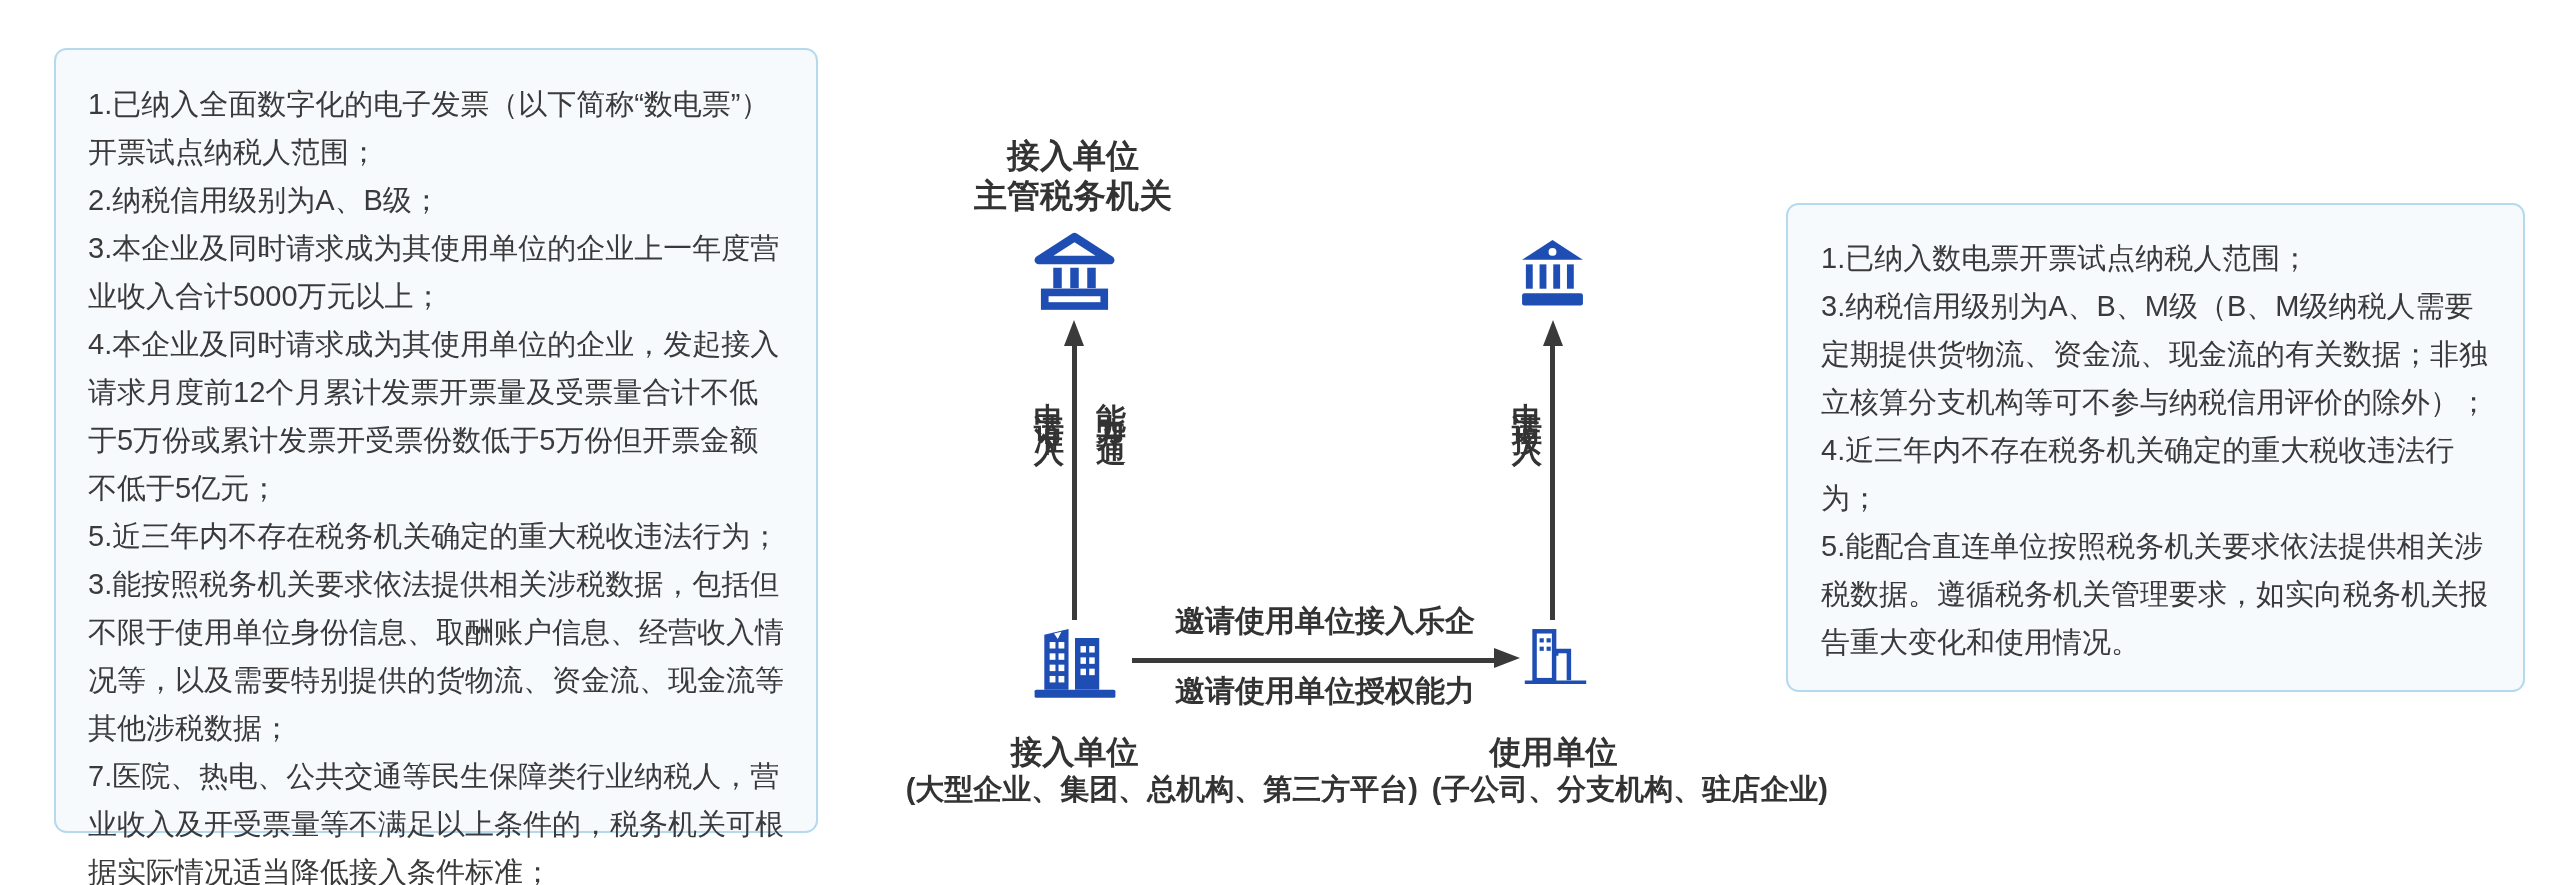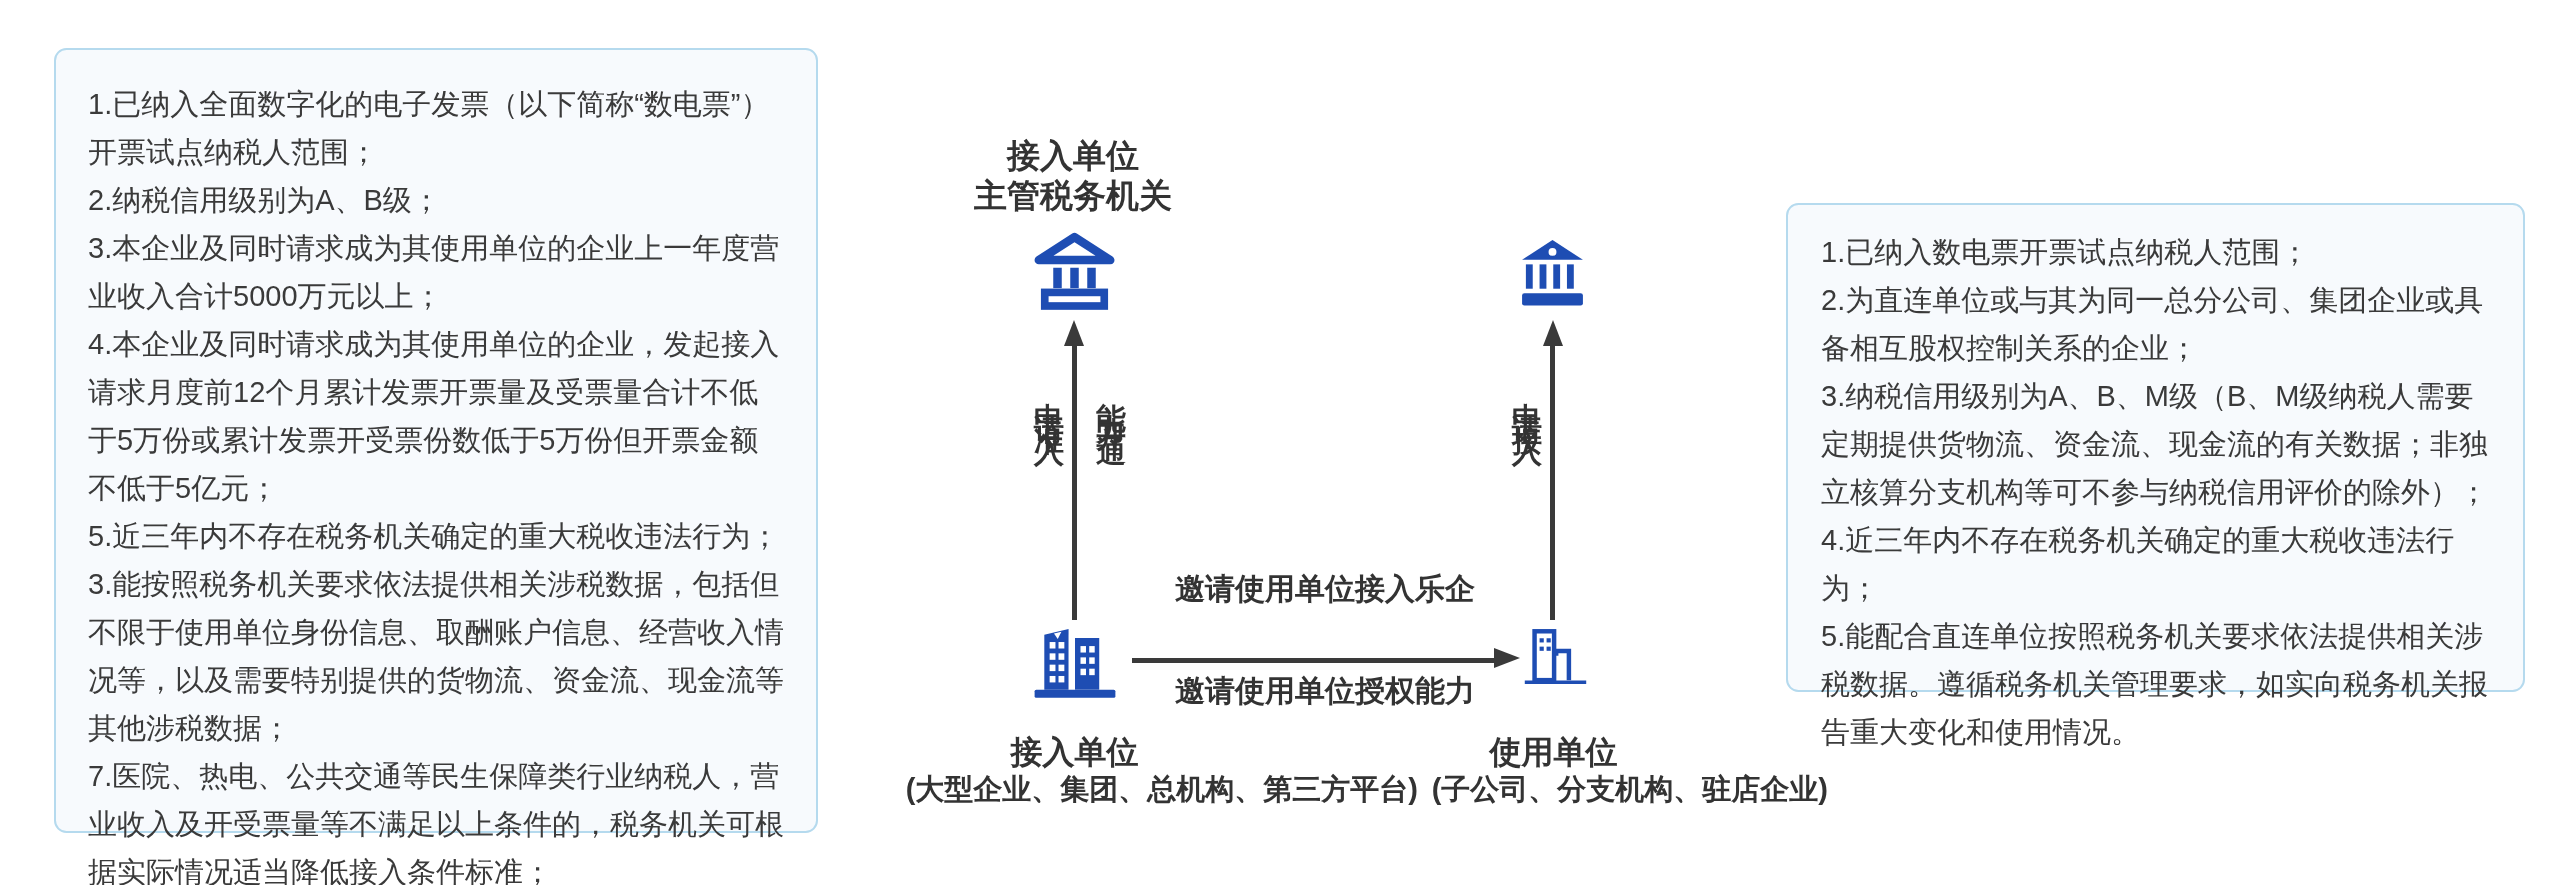--- a/index.html
+++ b/index.html
@@ -14,40 +14,40 @@
   .note-box {
     position:absolute; box-sizing:border-box;
     background:var(--panel-bg);
     border:2.7px solid var(--panel-border);
     border-radius:12.4px;
     color:#3a3a3a; font-size:29px; line-height:48px;
     overflow-wrap:break-word;
   }
   .note-box p { margin:0; }
   #left-box  { left:54px;  top:48px;  width:764px; height:785px; padding:30px 32px; }
-  #right-box { left:1786px; top:203px; width:739px; height:489px;  padding:23px 33px; }
+  #right-box { left:1786px; top:203px; width:739px; height:489px;  padding:29px 33px; }
 
   
   .dg-title {
     position:absolute; left:867px; top:136px; width:412px;
     text-align:center; font-size:33px; font-weight:700;
     line-height:40px; color:var(--text);
   }
   .v-label {
     position:absolute; writing-mode:vertical-rl; text-orientation:upright;
     font-size:30px; font-weight:700; letter-spacing:11px; color:var(--text);
   }
   #lbl-apply-access { left:1028px; top:378px; }
   #lbl-capability   { left:1090px; top:378px; }
   #lbl-apply-join   { left:1506px; top:378px; }
   .h-label {
     position:absolute; left:1126px; width:398px; text-align:center;
     font-size:30px; font-weight:700; color:var(--text); line-height:33px;
   }
-  #lbl-invite-join      { top:572px; }
+  #lbl-invite-join      { top:604px; }
   #lbl-invite-authorize { top:674px; }
   .unit-name {
     position:absolute; width:343px; text-align:center;
     font-size:32px; font-weight:700; color:var(--text);
   }
   #access-name { left:903px; top:731px; }
   #user-name   { left:1382px; top:731px; }
   .unit-desc {
     position:absolute; text-align:right;
     font-size:29px; font-weight:700; color:var(--text);
@@ -92,21 +92,20 @@
     <p>2.纳税信用级别为A、B级；</p>
     <p>3.本企业及同时请求成为其使用单位的企业上一年度营业收入合计5000万元以上；</p>
     <p>4.本企业及同时请求成为其使用单位的企业，发起接入请求月度前12个月累计发票开票量及受票量合计不低于5万份或累计发票开受票份数低于5万份但开票金额不低于5亿元；</p>
     <p>5.近三年内不存在税务机关确定的重大税收违法行为；</p>
     <p>3.能按照税务机关要求依法提供相关涉税数据，包括但不限于使用单位身份信息、取酬账户信息、经营收入情况等，以及需要特别提供的货物流、资金流、现金流等其他涉税数据；</p>
     <p>7.医院、热电、公共交通等民生保障类行业纳税人，营业收入及开受票量等不满足以上条件的，税务机关可根据实际情况适当降低接入条件标准；</p>
   </section>
 
   <section class="note-box" id="right-box">
     <p>1.已纳入数电票开票试点纳税人范围；</p>
-    <p>2.为直连单位或与其为同一总分公司、集团企业或具备相互股权控制关系的企业；</p>
     <p>3.纳税信用级别为A、B、M级（B、M级纳税人需要定期提供货物流、资金流、现金流的有关数据；非独立核算分支机构等可不参与纳税信用评价的除外）；</p>
     <p>4.近三年内不存在税务机关确定的重大税收违法行为；</p>
     <p>5.能配合直连单位按照税务机关要求依法提供相关涉税数据。遵循税务机关管理要求，如实向税务机关报告重大变化和使用情况。</p>
   </section>
 
   <div class="dg-title">
     <div>接入单位</div>
     <div>主管税务机关</div>
   </div>
 

